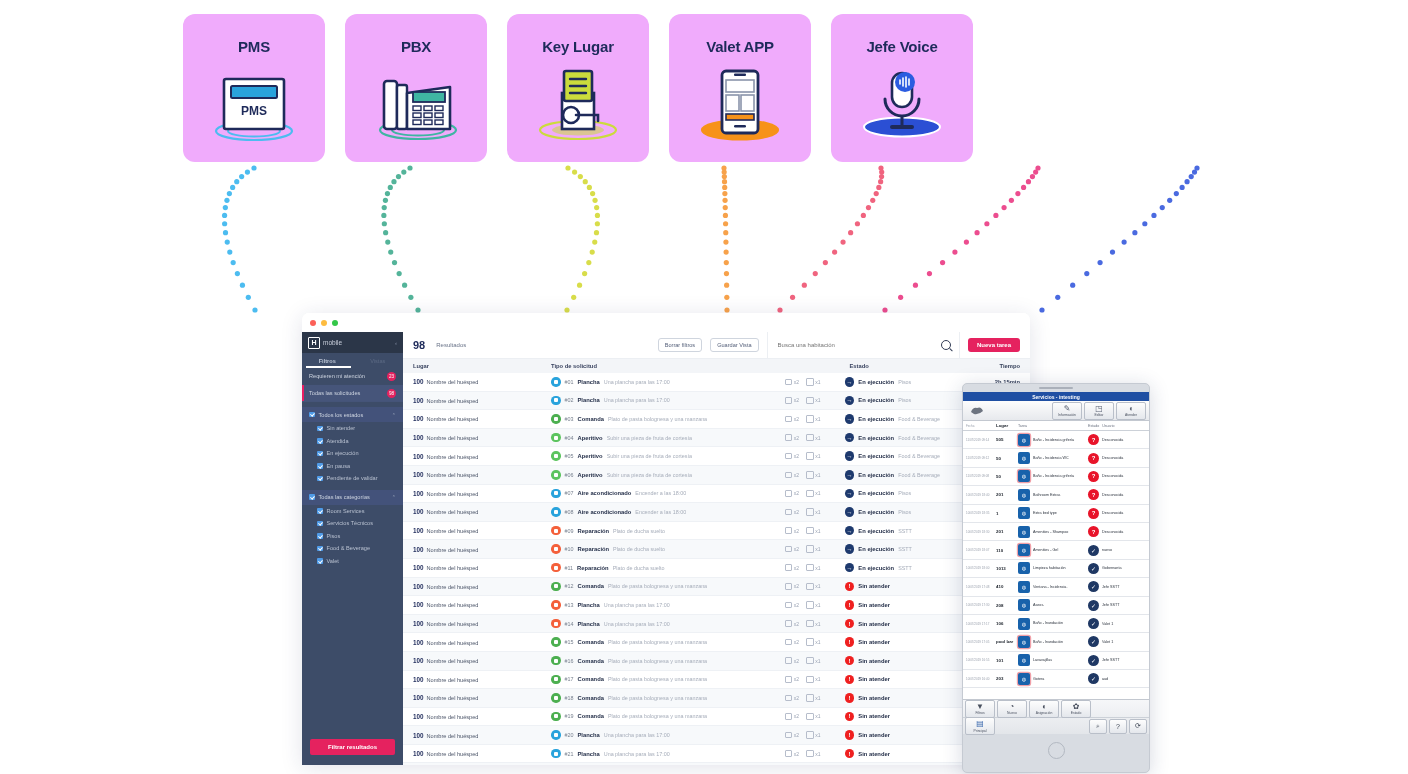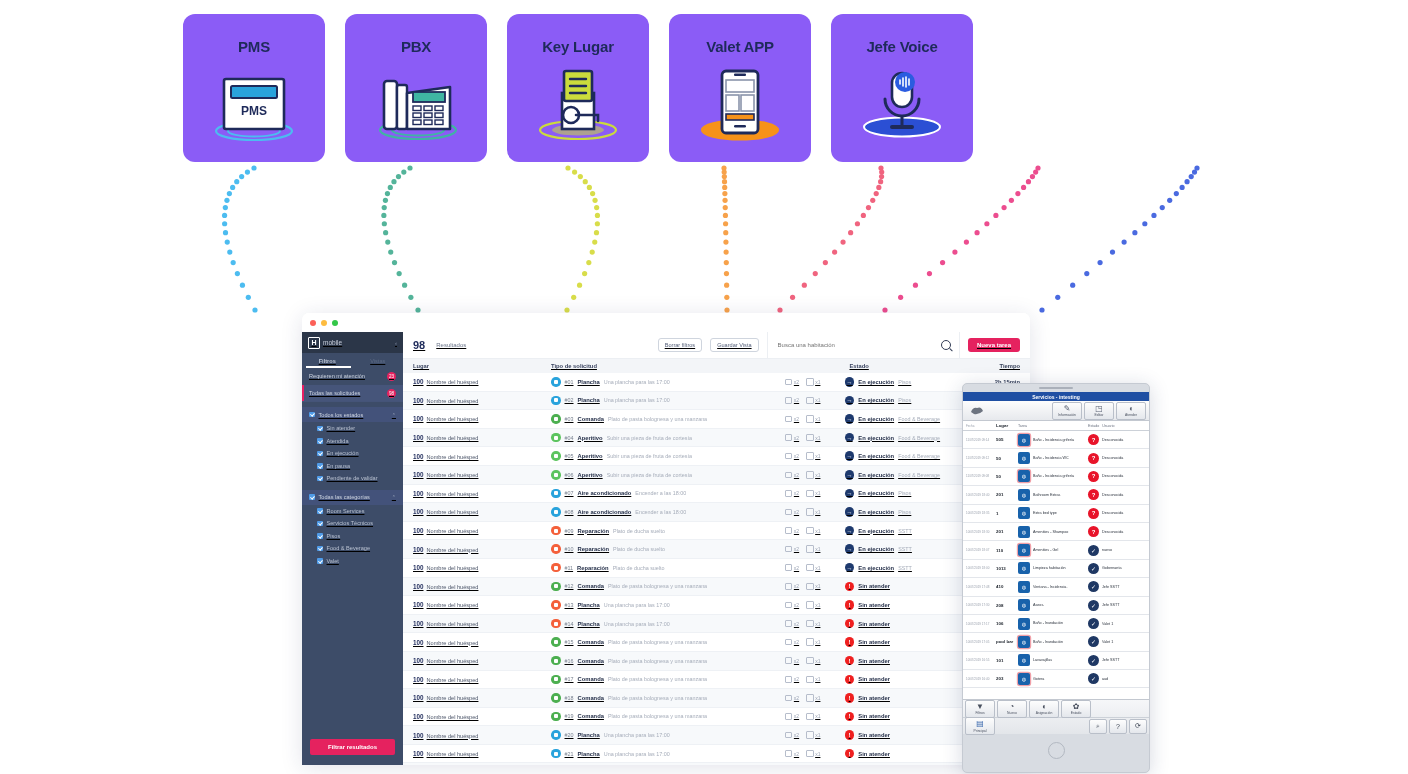--- a/index.html
+++ b/index.html
@@ -7,41 +7,40 @@
     width:1408px;height:774px;background:#ffffff;overflow:hidden;
     font-family:"Liberation Sans","DejaVu Sans",sans-serif;
     position:relative;
   }
   
   .cards{
     position:absolute;left:183px;top:14px;width:1072px;height:148px;
     display:flex;gap:20px;
   }
   .card{
-    width:142px;height:148px;background:#8b5cf6;border-radius:12px;
+    width:142px;height:148px;background:#f0abfc;border-radius:12px;
     display:flex;flex-direction:column;align-items:center;
     padding-top:24px;box-sizing:border-box;
   }
   .card-title{
     font-size:15px;font-weight:bold;color:#1e2a5a;letter-spacing:-0.2px;
     white-space:nowrap;
   }
   .card-art{margin-top:10px;width:120px;height:82px;position:relative;}
   .card-art svg{display:block;}
 
   
   .dots{position:absolute;left:0;top:160px;width:1408px;height:165px;}
 
   
   .window{
     position:absolute;left:302px;top:313px;width:728px;height:452px;
     background:#ffffff;border-radius:7px 7px 0 0;
     box-shadow:0 3px 22px rgba(30,42,90,.13);
     overflow:hidden;
-    text-decoration:underline;
   }
   .win-bar{height:19px;background:#ffffff;display:flex;align-items:center;padding-left:8px;gap:5px;}
   .dot{width:6px;height:6px;border-radius:50%;}
   .d-red{background:#fc6058;}.d-yel{background:#fdbc40;}.d-grn{background:#34c749;}
   .win-body{display:flex;height:433px;}
 
   
   .sidebar{width:101px;background:#3d4c68;flex:0 0 101px;position:relative;}
   .sb-logo{height:21px;background:#2b3648;display:flex;align-items:center;padding:0 6px;gap:3px;}
   .sb-mark{

